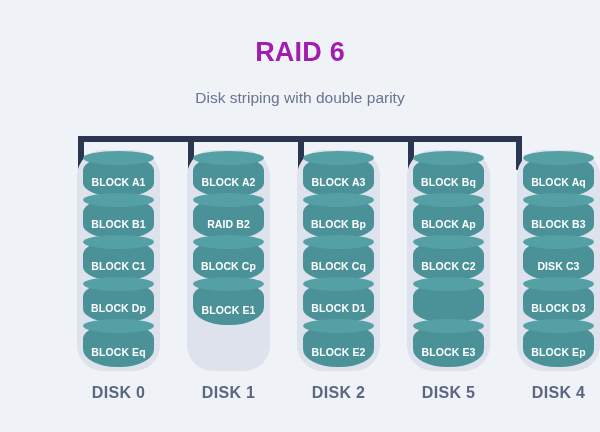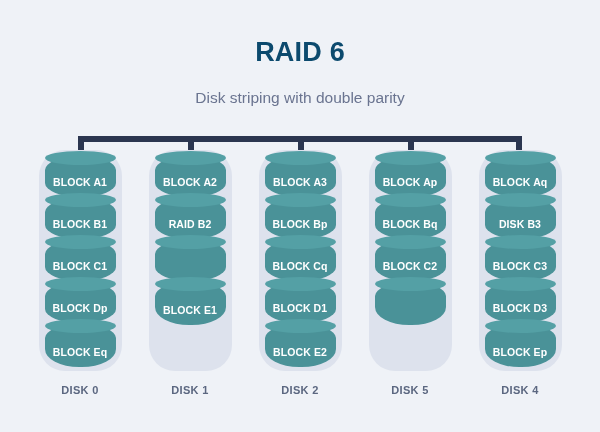--- a/index.html
+++ b/index.html
@@ -21,21 +21,21 @@
     top: 0; left: 0;
     width: 600px;
     text-align: center;
   }
   .title {
     margin: 0;
     padding-top: 37px;
     font-size: 27px;
     font-weight: bold;
     letter-spacing: 0.2px;
-    color: #0c4a6e;
+    color: #a21caf;
   }
   .subtitle {
     margin: 12px;
     padding-top: 9px;
     font-size: 15.5px;
     font-weight: normal;
     color: #6a7490;
   }
 
   
@@ -58,21 +58,21 @@
   }
 
   
   .disks {
     position: absolute;
     top: 150px;
     left: 0;
     width: 600px;
     height: 250px;
     display: flex;
-    justify-content: center;
+    justify-content: flex-end;
     gap: 27px;
   }
   .disk {
     width: 83px;
     position: relative;
     display: flex;
     flex-direction: column;
     align-items: center;
   }
   .casing {
@@ -127,21 +127,21 @@
     white-space: nowrap;
   }
 
   
   .disk-label {
     position: absolute;
     top: 234px;
     left: 0;
     width: 83px;
     text-align: center;
-    font-size: 11px;
+    font-size: 16px;
     font-weight: bold;
     letter-spacing: 0.3px;
     color: #5b6780;
   }
 </style>
 </head>
 <body>
 
 <div class="header">
   <h1 class="title">RAID 6</h1>
@@ -188,20 +188,21 @@
         <div class="block">
           <div class="cap"></div>
           <span class="blabel">BLOCK A2</span>
         </div>
         <div class="block">
           <div class="cap"></div>
           <span class="blabel">RAID B2</span>
         </div>
         <div class="block">
           <div class="cap"></div>
+          <span class="blabel">BLOCK Cp</span>
         </div>
         <div class="block">
           <div class="cap"></div>
           <span class="blabel">BLOCK E1</span>
         </div>
       </div>
       <div class="disk-label">DISK 1</div>
     </div>
     <div class="disk">
       <div class="casing"></div>
@@ -227,50 +228,54 @@
           <span class="blabel">BLOCK E2</span>
         </div>
       </div>
       <div class="disk-label">DISK 2</div>
     </div>
     <div class="disk">
       <div class="casing"></div>
       <div class="stack">
         <div class="block">
           <div class="cap"></div>
+          <span class="blabel">BLOCK Bq</span>
+        </div>
+        <div class="block">
+          <div class="cap"></div>
           <span class="blabel">BLOCK Ap</span>
         </div>
         <div class="block">
           <div class="cap"></div>
-          <span class="blabel">BLOCK Bq</span>
-        </div>
-        <div class="block">
-          <div class="cap"></div>
           <span class="blabel">BLOCK C2</span>
         </div>
         <div class="block">
           <div class="cap"></div>
         </div>
+        <div class="block">
+          <div class="cap"></div>
+          <span class="blabel">BLOCK E3</span>
+        </div>
       </div>
       <div class="disk-label">DISK 5</div>
     </div>
     <div class="disk">
       <div class="casing"></div>
       <div class="stack">
         <div class="block">
           <div class="cap"></div>
           <span class="blabel">BLOCK Aq</span>
         </div>
         <div class="block">
           <div class="cap"></div>
-          <span class="blabel">DISK B3</span>
-        </div>
-        <div class="block">
-          <div class="cap"></div>
-          <span class="blabel">BLOCK C3</span>
+          <span class="blabel">BLOCK B3</span>
+        </div>
+        <div class="block">
+          <div class="cap"></div>
+          <span class="blabel">DISK C3</span>
         </div>
         <div class="block">
           <div class="cap"></div>
           <span class="blabel">BLOCK D3</span>
         </div>
         <div class="block">
           <div class="cap"></div>
           <span class="blabel">BLOCK Ep</span>
         </div>
       </div>

